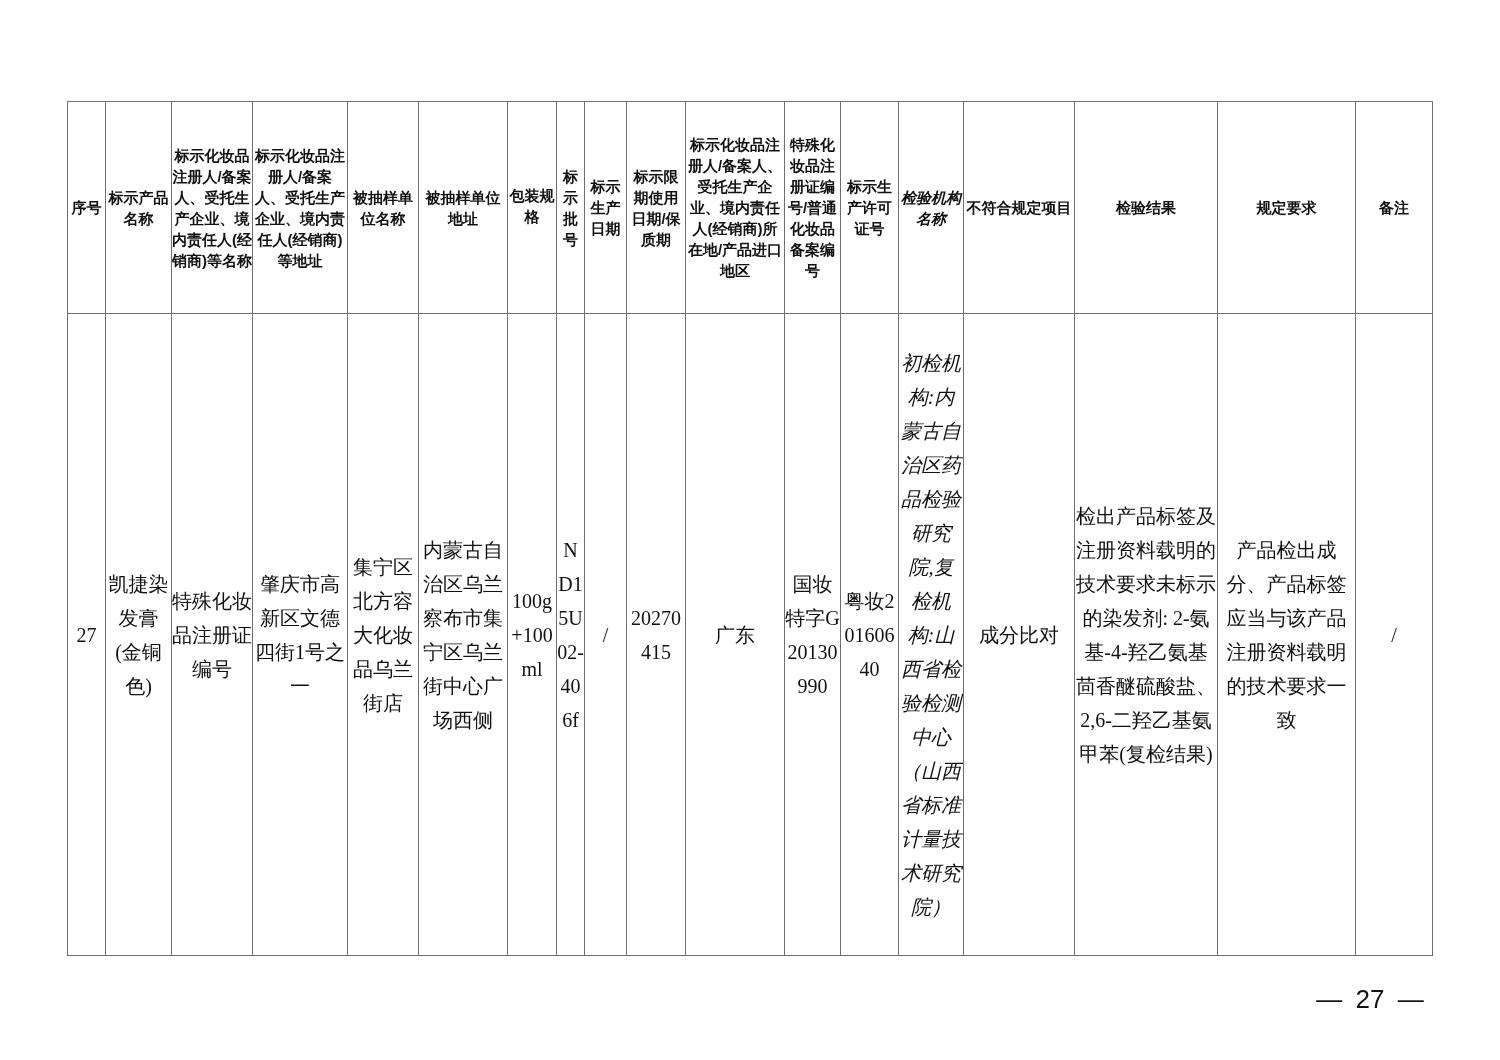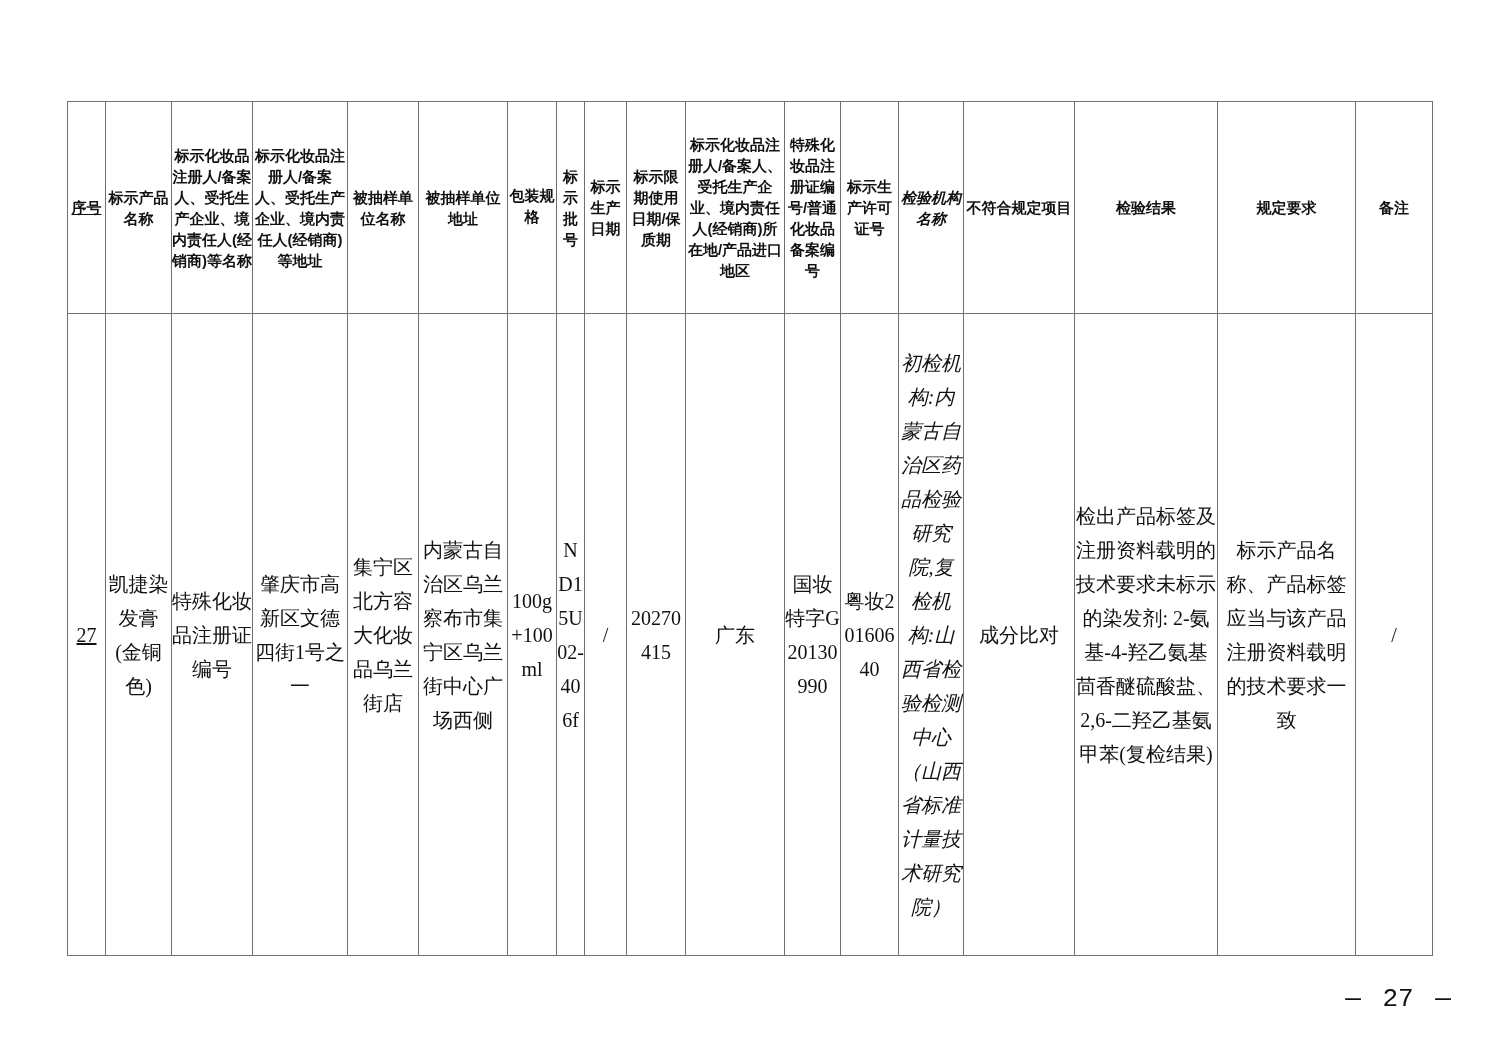--- a/index.html
+++ b/index.html
@@ -35,45 +35,45 @@
     line-height: 21px;
   }
   tbody td {
     height: 641px;
     font-family: "Liberation Serif", "DejaVu Serif", serif;
     font-weight: normal;
     font-size: 20px;
     line-height: 34px;
   }
   
-  .c1  { padding: 0 10px; text-decoration: underline; }
+  .c1  { padding: 0 10px; }
   .c2  { padding: 0 13px; }
   .c3  { padding: 0 16px; margin-left: 19px; }
   .c4  { padding: 0 11px; }
   .c5  { padding: 0 11px; }
   .c6  { padding: 0 12px; }
   th.c7  { padding: 0 11px; font-family: Liberation Mono, monospace; }  td.c7  { padding: 0 10px; }
   .c8  { padding: 0 8px; }
   .c9  { padding: 0 13px; }
   th.c10 { padding: 0 9px; }   td.c10 { padding: 0 12px; }
   .c11 { padding: 0 10px; }
   th.c12 { padding: 0 9px; }   td.c12 { padding: 0 10px; }
   .c13 { padding: 0 11px; }
   .c14 { padding: 0 12px; font-style: italic; }
   .c15 { padding: 0 15px; }
   .c16 { padding: 0 12px; }
   .c17 { padding: 0 13px; }
   .c18 { padding: 0 10px; }
   .page-number {
     position: absolute;
-    left: 1328px;
+    left: 1300px;
     top: 982px;
     width: 140px;
     text-align: center;
-    font-family: Liberation Mono, monospace;
+    font-family: Liberation Sans, sans-serif;
     font-size: 26px;
     line-height: 34px;
     color: #111111;
     word-spacing: 6px;
     white-space: nowrap;
   }
 </style>
 </head>
 <body>
 
@@ -133,21 +133,21 @@
         <td class="c7">100g+100ml</td>
         <td class="c8">ND15U02-406f</td>
         <td class="c9">/</td>
         <td class="c10">20270415</td>
         <td class="c11">广东</td>
         <td class="c12">国妆特字G20130990</td>
         <td class="c13">粤妆20160640</td>
         <td class="c14">初检机构:内蒙古自治区药品检验研究院,复检机构:山西省检验检测中心（山西省标准计量技术研究院）</td>
         <td class="c15">成分比对</td>
         <td class="c16">检出产品标签及注册资料载明的技术要求未标示的染发剂: 2-氨基-4-羟乙氨基茴香醚硫酸盐、2,6-二羟乙基氨甲苯(复检结果)</td>
-        <td class="c17">标示产品名称、产品标签应当与该产品注册资料载明的技术要求一致</td>
+        <td class="c17">产品检出成分、产品标签应当与该产品注册资料载明的技术要求一致</td>
         <td class="c18">/</td>
       </tr>
     </tbody>
   </table>
 
   <div class="page-number">— 27 —</div>
 
 </div>
 
 </body></html>

